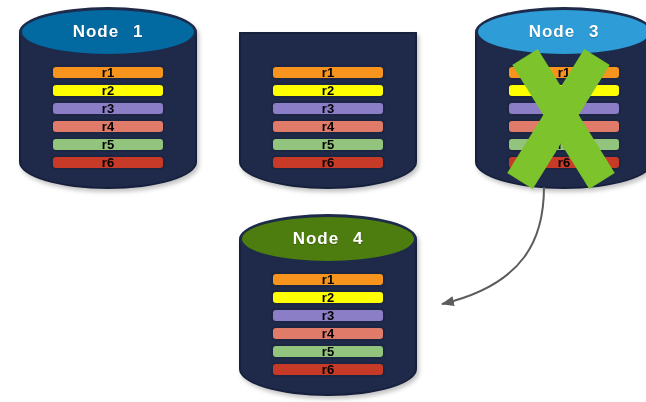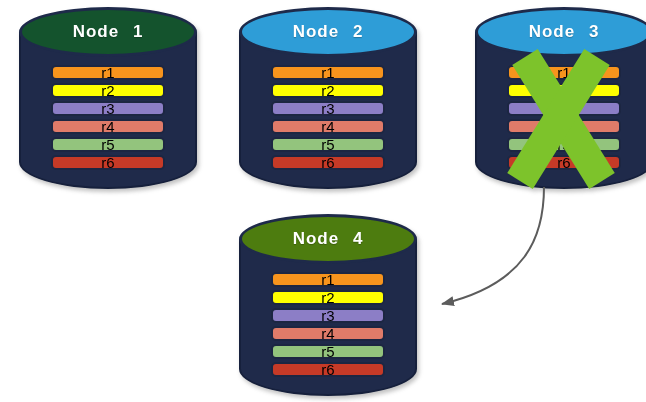--- a/index.html
+++ b/index.html
@@ -68,23 +68,23 @@
     box-sizing: content-box;
     border: 2px solid #1C2642;
     border-radius: 5px;
     margin-bottom: 3px;
     display: flex;
     align-items: center;
     justify-content: center;
   }
   .bar-label {
     color: #000000;
-    font-size: 15px;
+    font-size: 13px;
     line-height: 11px;
-    font-weight: normal;
+    font-weight: bold;
   }
   .x-overlay {
     position: absolute;
     left: 34px;
     top: 43px;
     width: 104px;
     height: 138px;
     z-index: 5;
     overflow: visible;
   }
@@ -98,21 +98,21 @@
     overflow: visible;
   }
 </style>
 </head>
 <body>
 
 <div class="stage">
 
   <div class="node" style="left:19px; top:7px;">
     <div class="cyl-body" style="background-color: rgb(31, 42, 74);"></div>
-    <div class="cyl-top" style="background-color: #14532d;">
+    <div class="cyl-top" style="background-color: #0369a1;">
       <span class="node-title">Node 1</span>
     </div>
     <div class="bars">
       <div class="bar" style="background-color: rgb(247, 148, 29);">
           <span class="bar-label">r1</span>
         </div>
       <div class="bar" style="background-color: rgb(255, 255, 0);">
           <span class="bar-label">r2</span>
         </div>
       <div class="bar" style="background-color: rgb(140, 126, 198);">
@@ -125,23 +125,20 @@
           <span class="bar-label">r5</span>
         </div>
       <div class="bar" style="background-color: rgb(198, 58, 39);">
           <span class="bar-label">r6</span>
         </div>
     </div>
   </div>
 
   <div class="node" style="left:239px; top:7px;">
     <div class="cyl-body" style="background-color: rgb(31, 42, 74);"></div>
-    <div class="cyl-top" style="background-color: rgb(46, 157, 215);">
-      <span class="node-title">Node 2</span>
-    </div>
     <div class="bars">
       <div class="bar" style="background-color: rgb(247, 148, 29);">
           <span class="bar-label">r1</span>
         </div>
       <div class="bar" style="background-color: rgb(255, 255, 0);">
           <span class="bar-label">r2</span>
         </div>
       <div class="bar" style="background-color: rgb(140, 126, 198);">
           <span class="bar-label">r3</span>
         </div>

